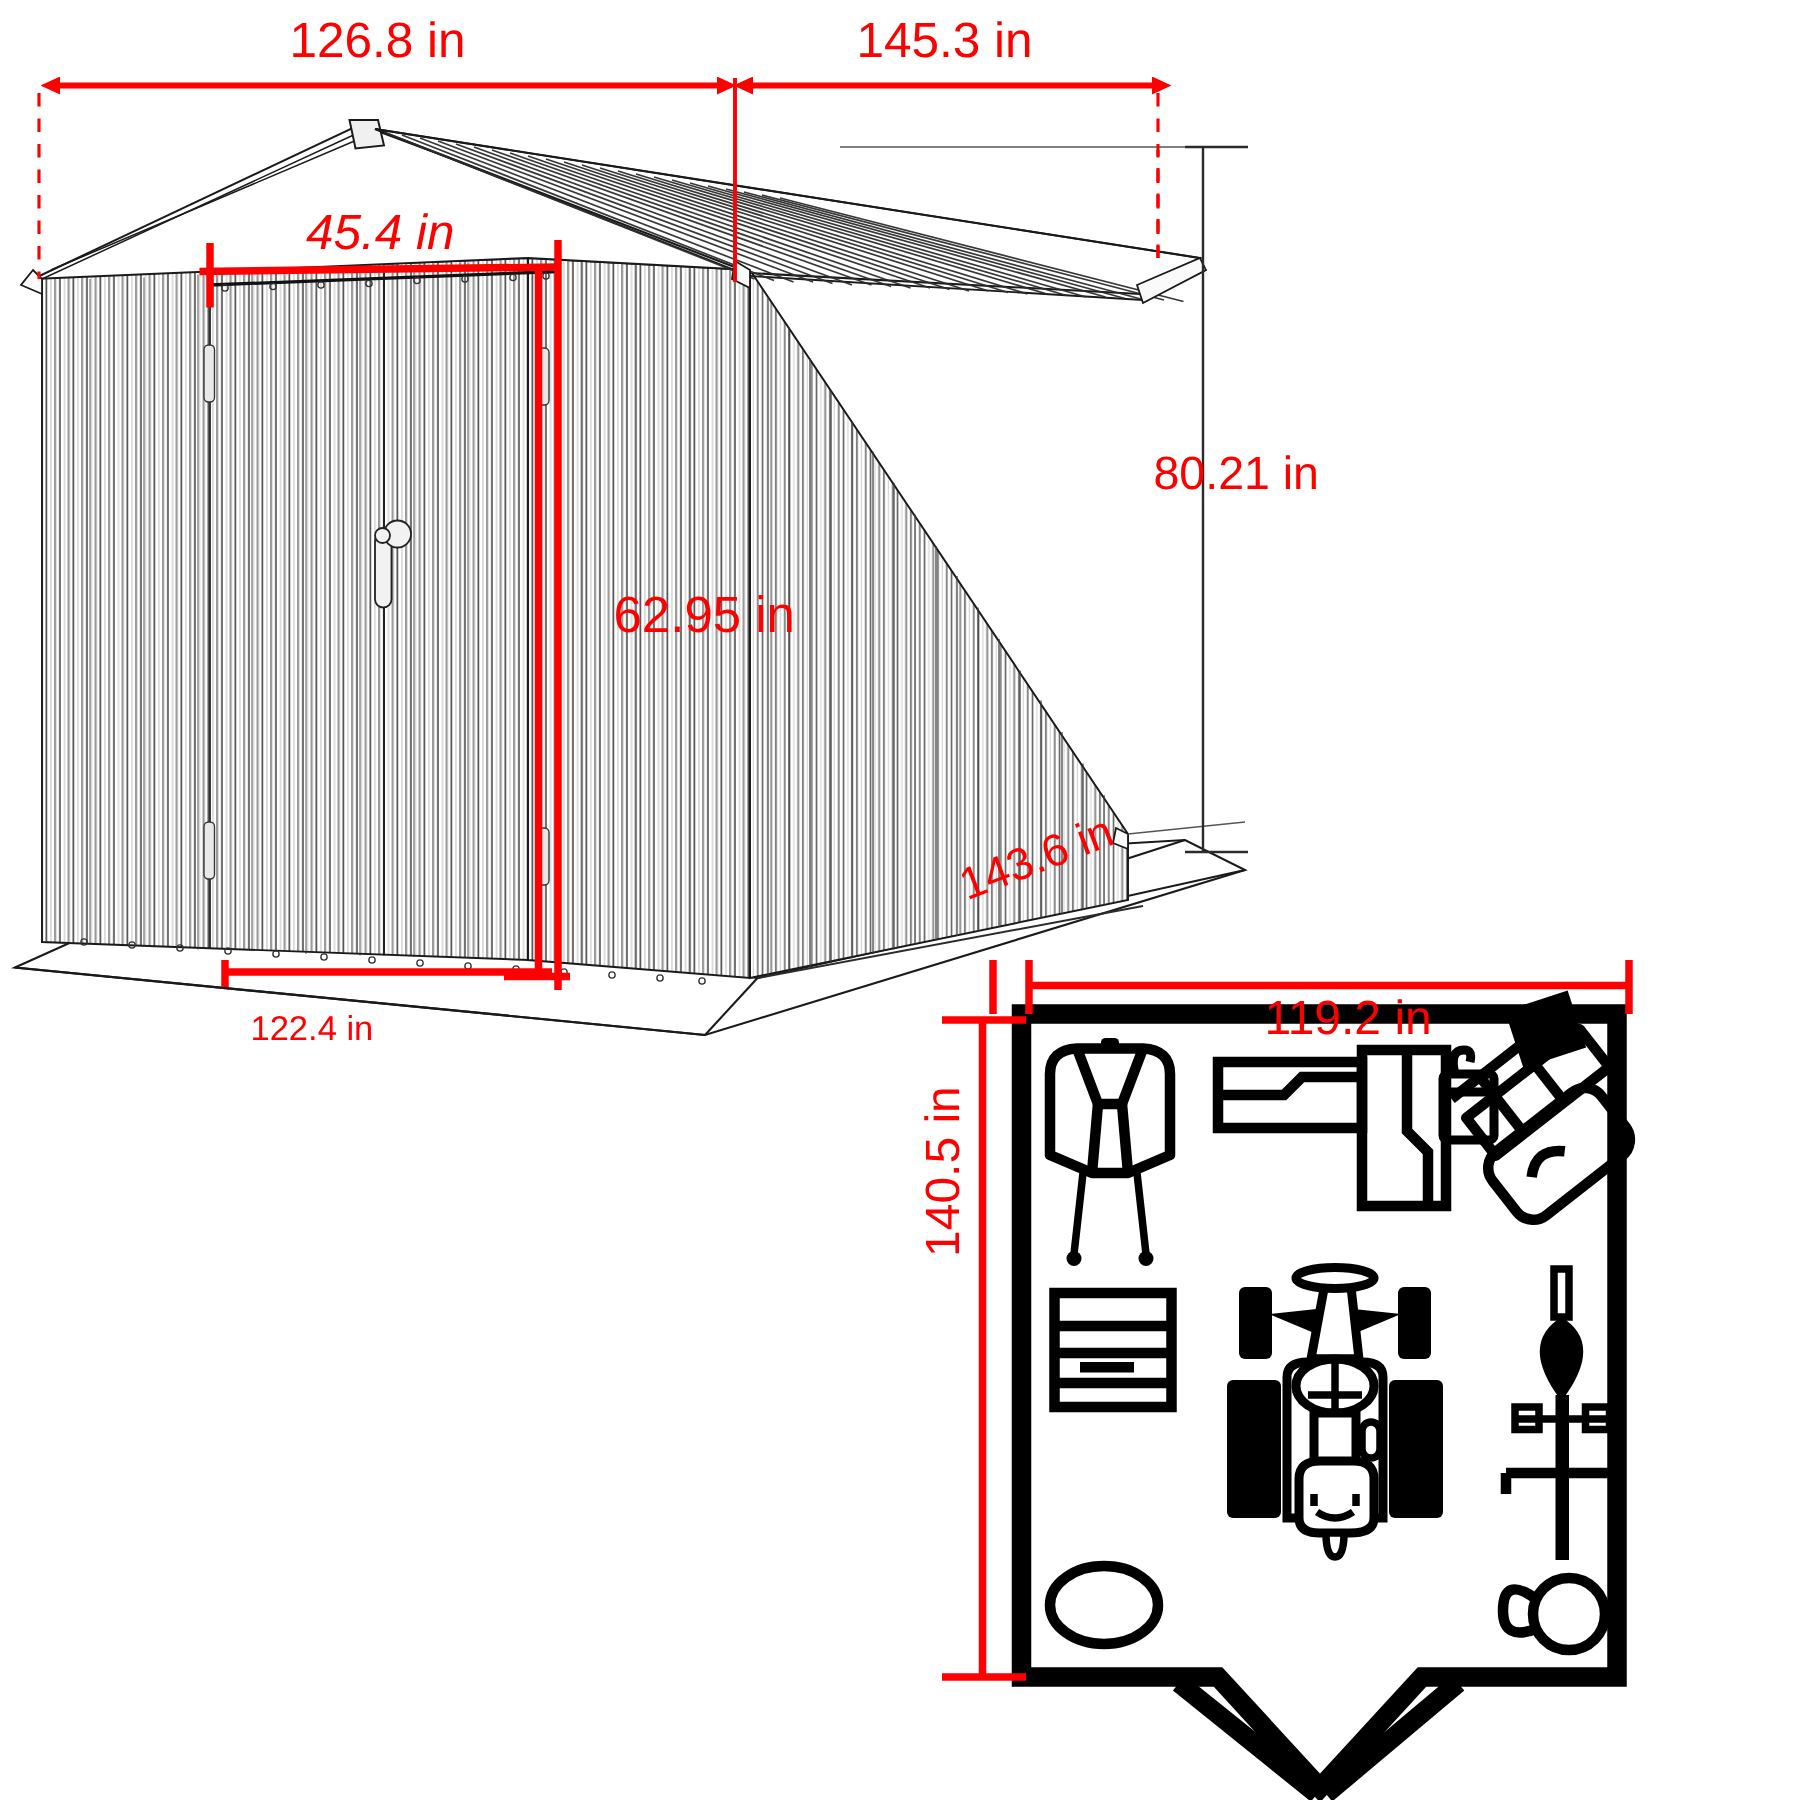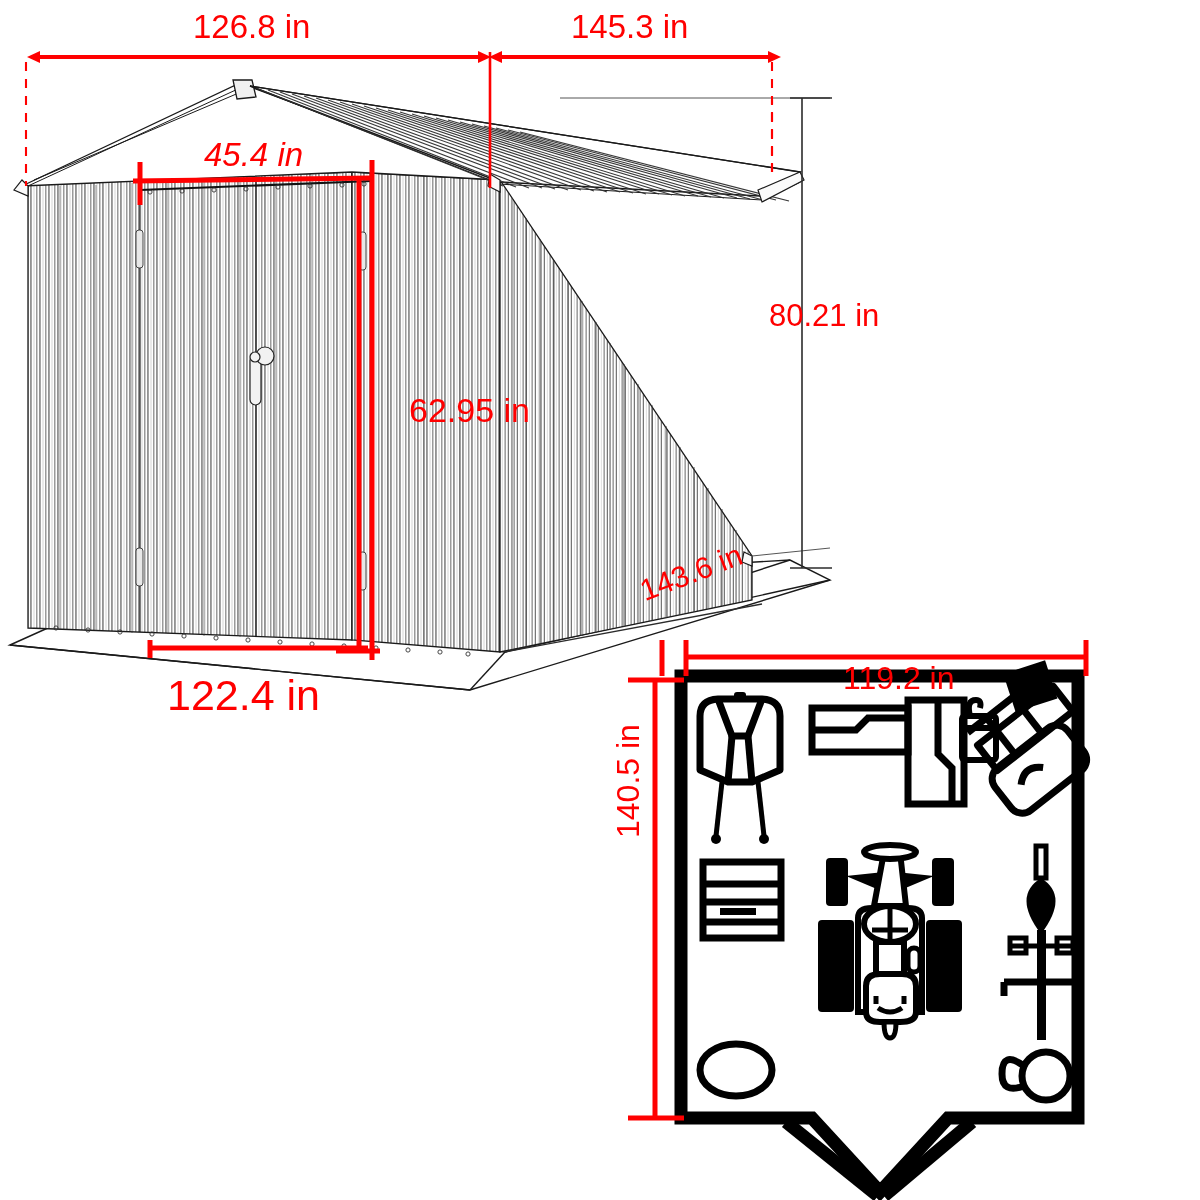--- a/index.html
+++ b/index.html
@@ -407,21 +407,21 @@
   <div class="dim-label" style="left:193px; top:10px; font-size:33px;">126.8 in</div>
 
   <div class="dim-label" style="left:571px; top:10px; font-size:33px;">145.3 in</div>
 
   <div class="dim-label" style="left:204px; top:138px; font-size:33px;font-style:italic;">45.4 in</div>
 
   <div class="dim-label" style="left:769px; top:300px; font-size:31px;">80.21 in</div>
 
   <div class="dim-label" style="left:371px; top:393px; font-size:34px;margin-left:38px;">62.95 in</div>
 
-  <div class="dim-label" style="left:167px; top:674px; font-size:43px;">122.4 in</div>
+  <div class="dim-label" style="left:167px; top:674px; font-size:23px;">122.4 in</div>
 
   <div class="dim-label" style="left:636px; top:578px; font-size:30px; transform:rotate(-21deg); transform-origin:left top;">143.6 in</div>
 
   <div class="dim-label" style="left:843px; top:618px; font-size:32px;margin-top:44px;">119.2 in</div>
 
   <div class="dim-label" style="left:612px; top:838px; font-size:32px; transform:rotate(-90deg); transform-origin:left top;">140.5 in</div>
 
 </div>
 
 </body></html>

